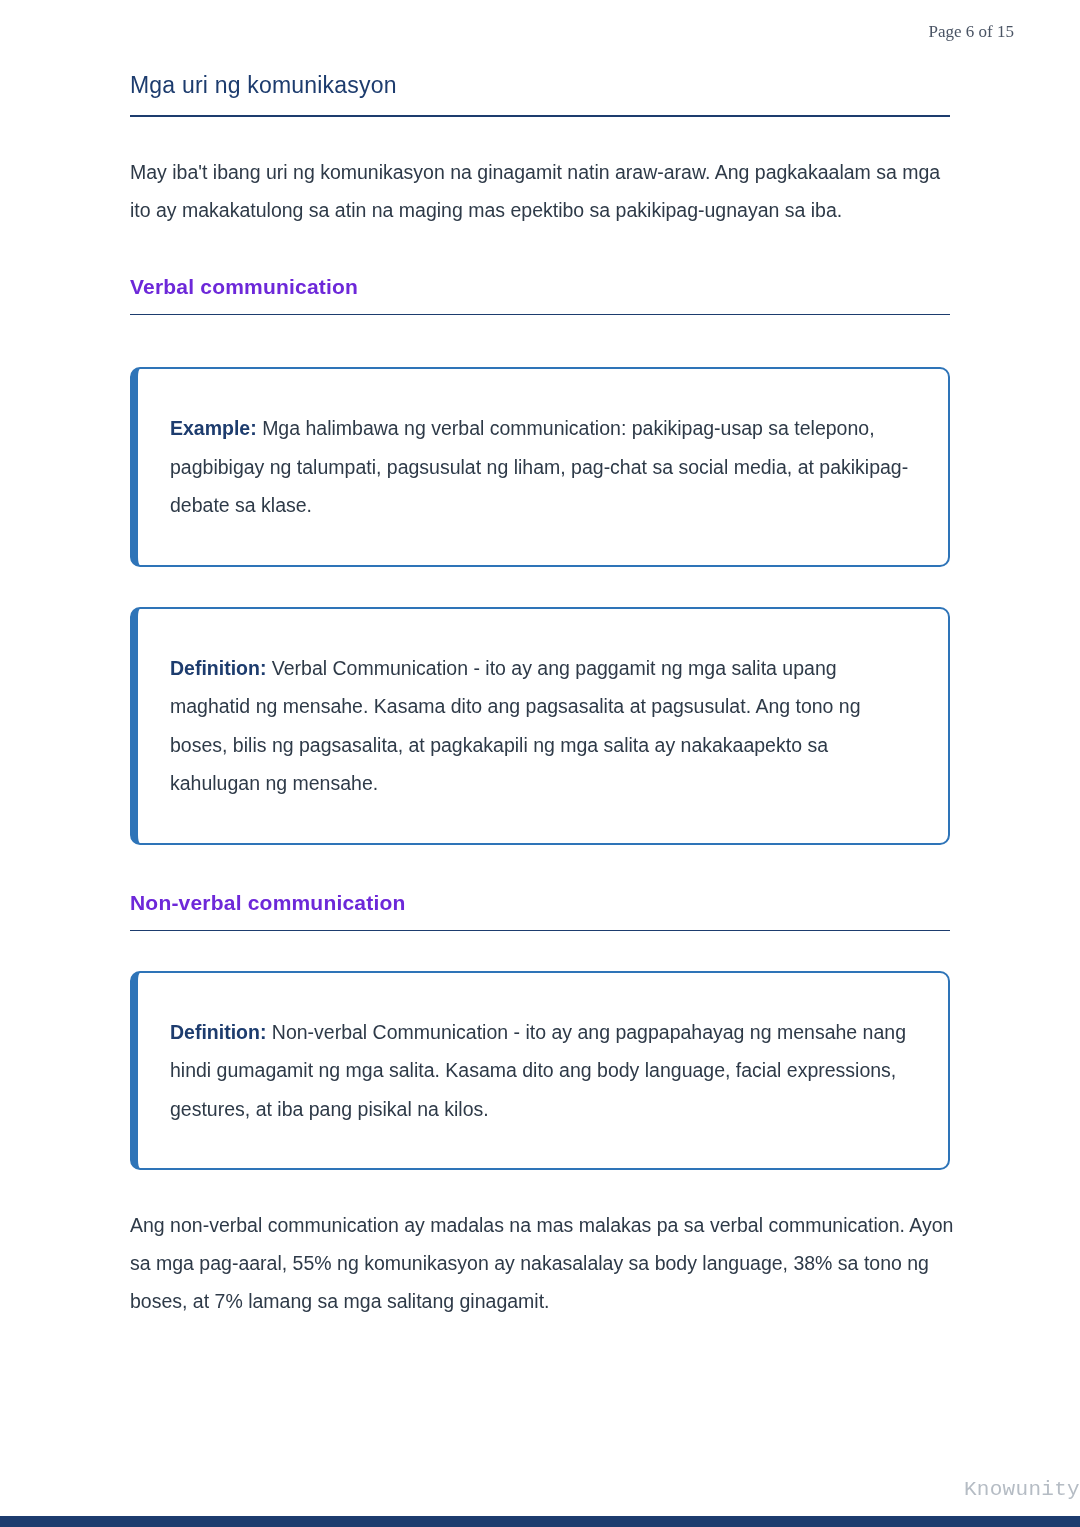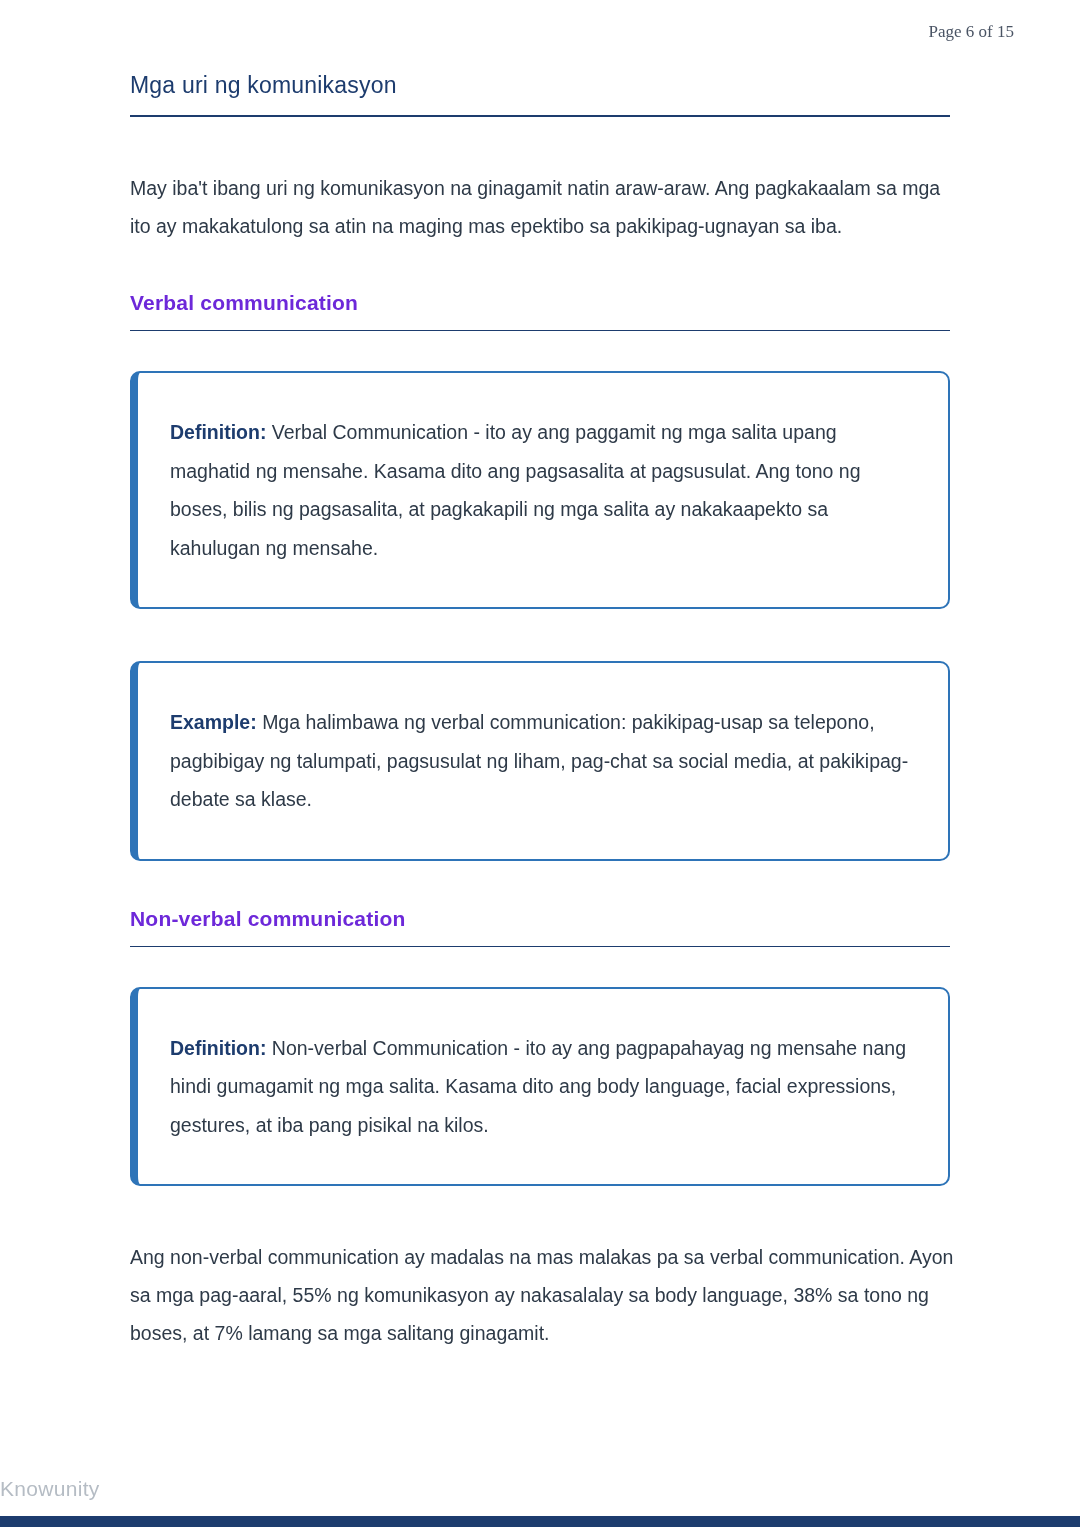--- a/index.html
+++ b/index.html
@@ -45,21 +45,21 @@
     color: #6d28d9;
     letter-spacing: 0.2px;
   }
   .sub-rule {
     margin-top: 15px;
     height: 0;
     border-bottom: 1.5px solid #1d3c6e;
     width: 820px;
   }
   p.body-text {
-    margin-top: 52px;
+    margin-top: 36px;
     width: 830px;
     font-size: 19.5px;
     line-height: 38px;
     color: #2e3a48;
   }
   .callout {
     margin-top: 40px;
     width: 820px;
     border: 2px solid #2e74b8;
     border-left: 8px solid #2e74b8;
@@ -74,24 +74,25 @@
   }
   .callout strong {
     color: #1d3c6e;
     font-weight: bold;
   }
   .footer-brand {
     position: absolute;
     bottom: 26px;
     left: 0;
     width: 100%;
-    text-align: left;
+    text-align: right;
     font-size: 21px;
     color: #b5bcc4;
     letter-spacing: 0.3px;
+    font-family: Liberation Mono, monospace;
   }
   .bottom-bar {
     position: absolute;
     left: 0;
     bottom: 0;
     width: 100%;
     height: 11px;
     background: #1d3c6e;
   }
 </style>
@@ -103,26 +104,26 @@
   <div class="page-number">Page 6 of 15</div>
 
   <h1 class="section-title">Mga uri ng komunikasyon</h1>
   <div class="title-rule"></div>
 
   <p class="body-text">May iba't ibang uri ng komunikasyon na ginagamit natin araw-araw. Ang pagkakaalam sa mga ito ay makakatulong sa atin na maging mas epektibo sa pakikipag-ugnayan sa iba.</p>
 
   <h2 class="subsection-title">Verbal communication</h2>
   <div class="sub-rule"></div>
 
+  <div class="callout" style="margin-top:52px;">
+    <p><strong>Example:</strong> <span>Mga halimbawa ng verbal communication: pakikipag-usap sa telepono, pagbibigay ng talumpati, pagsusulat ng liham, pag-chat sa social media, at pakikipag-debate sa klase.</span></p>
+  </div>
+
   <div class="callout">
     <p><strong>Definition:</strong> <span>Verbal Communication - ito ay ang paggamit ng mga salita upang maghatid ng mensahe. Kasama dito ang pagsasalita at pagsusulat. Ang tono ng boses, bilis ng pagsasalita, at pagkakapili ng mga salita ay nakakaapekto sa kahulugan ng mensahe.</span></p>
-  </div>
-
-  <div class="callout" style="margin-top:52px;">
-    <p><strong>Example:</strong> <span>Mga halimbawa ng verbal communication: pakikipag-usap sa telepono, pagbibigay ng talumpati, pagsusulat ng liham, pag-chat sa social media, at pakikipag-debate sa klase.</span></p>
   </div>
 
   <h2 class="subsection-title">Non-verbal communication</h2>
   <div class="sub-rule"></div>
 
   <div class="callout">
     <p><strong>Definition:</strong> <span>Non-verbal Communication - ito ay ang pagpapahayag ng mensahe nang hindi gumagamit ng mga salita. Kasama dito ang body language, facial expressions, gestures, at iba pang pisikal na kilos.</span></p>
   </div>
 
   <p class="body-text">Ang non-verbal communication ay madalas na mas malakas pa sa verbal communication. Ayon sa mga pag-aaral, 55% ng komunikasyon ay nakasalalay sa body language, 38% sa tono ng boses, at 7% lamang sa mga salitang ginagamit.</p>

